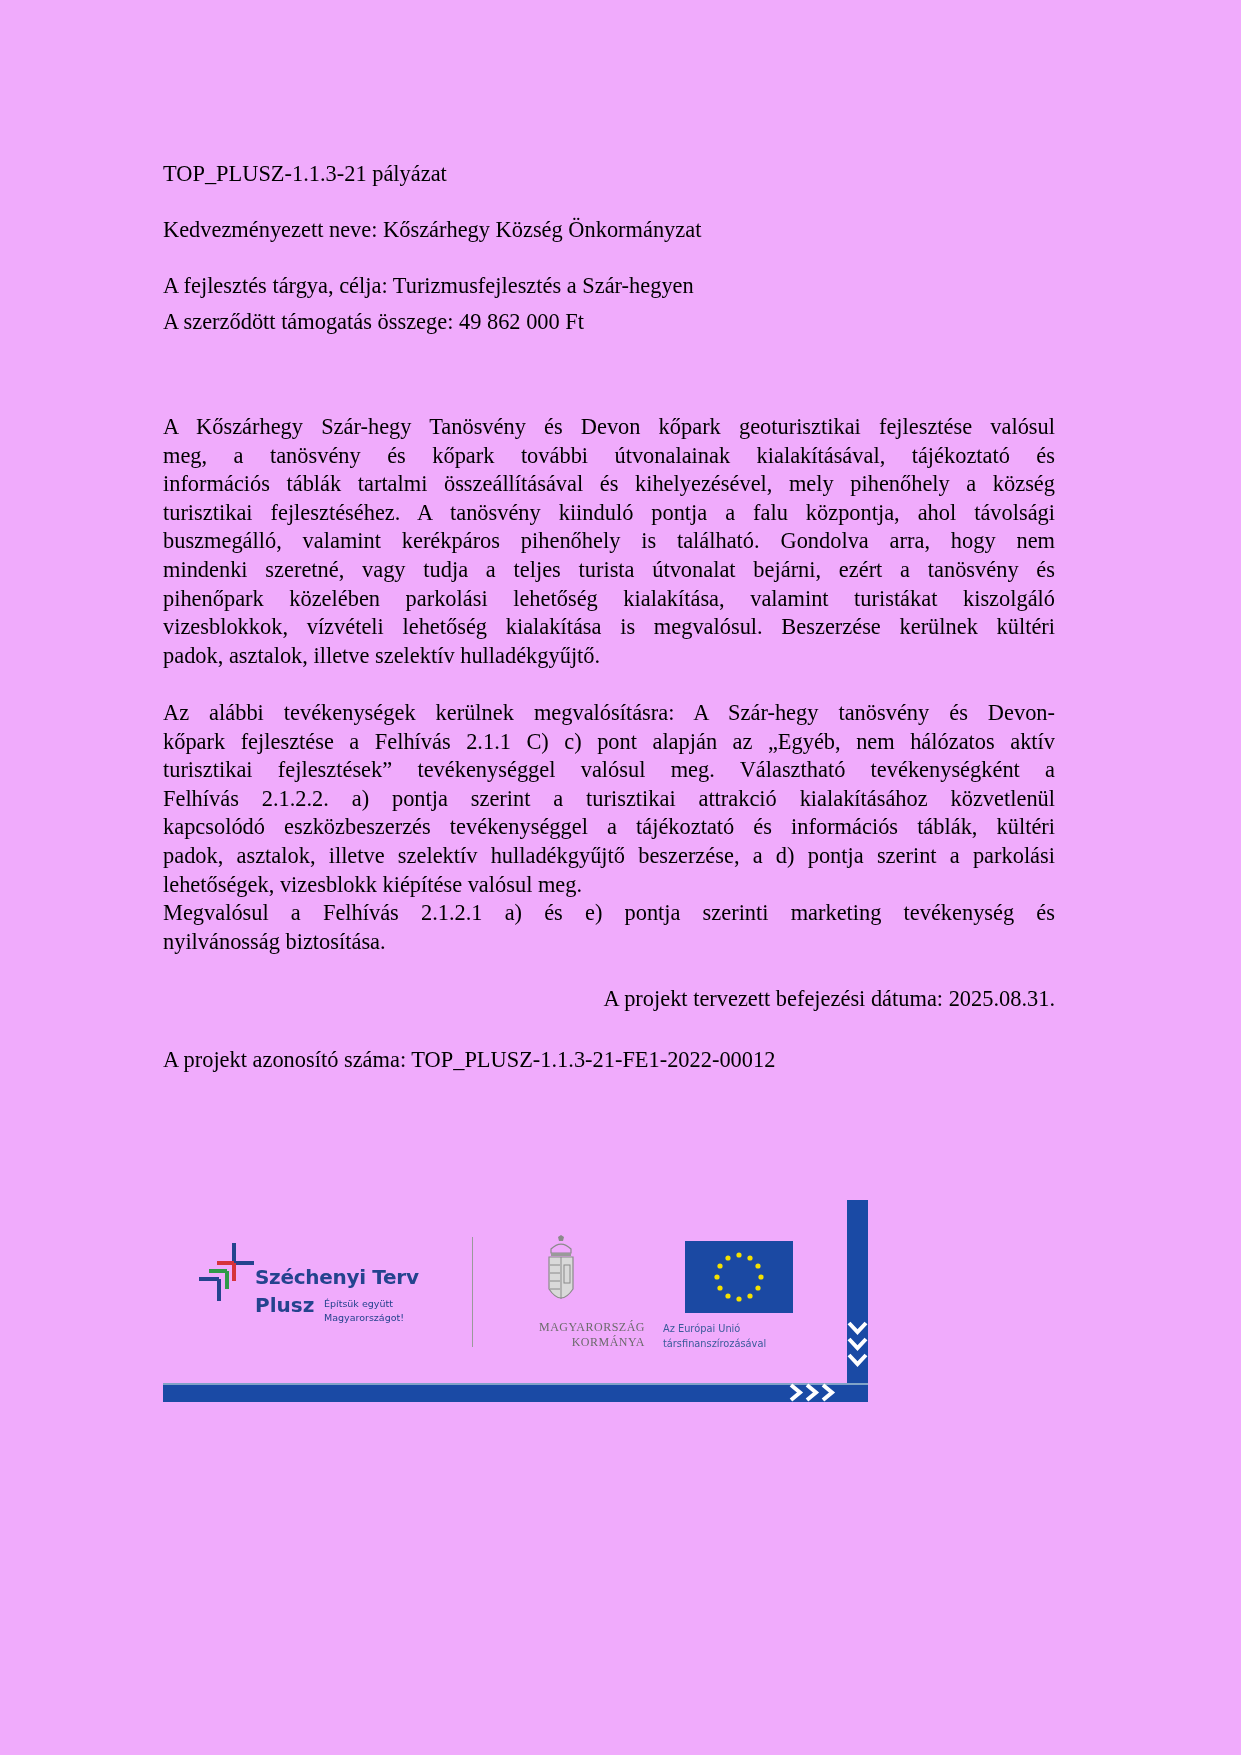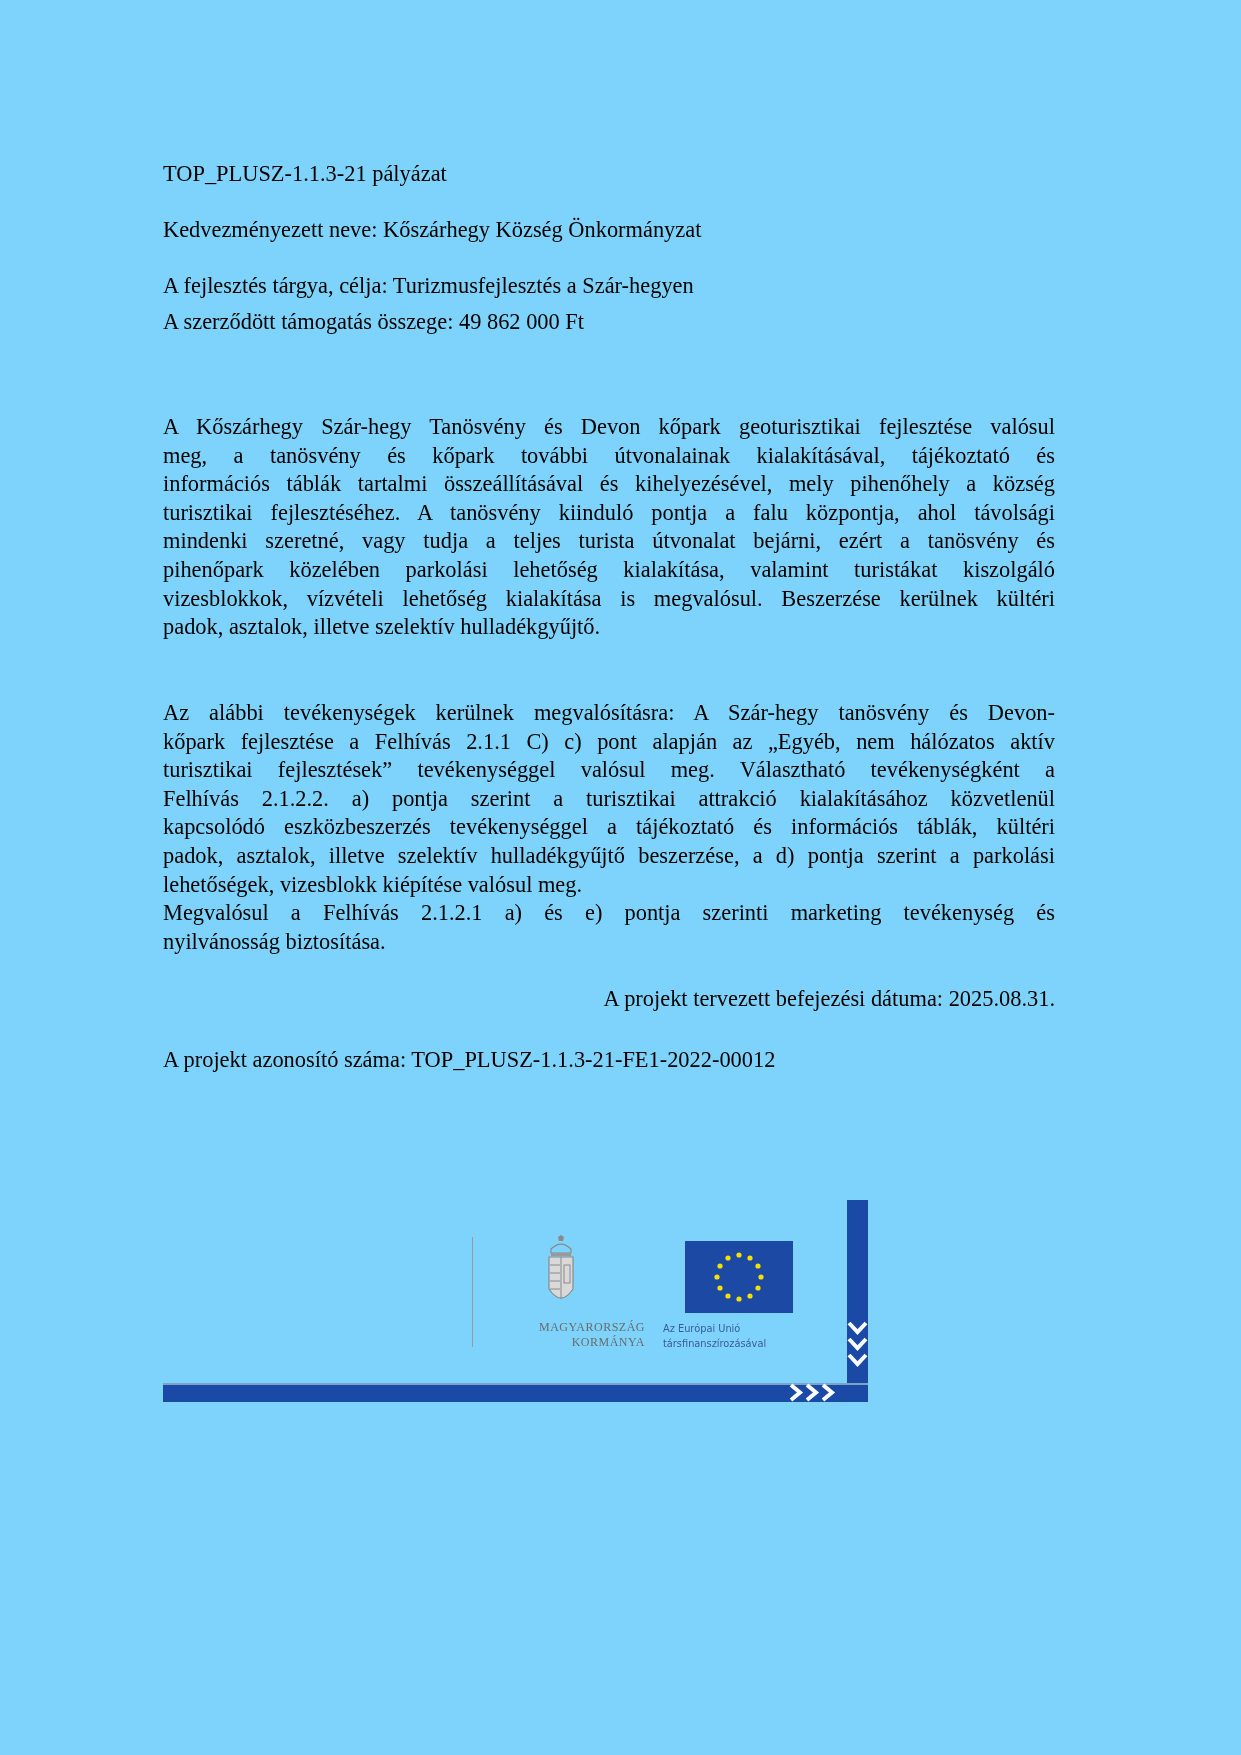--- a/index.html
+++ b/index.html
@@ -1,17 +1,17 @@
 <!DOCTYPE html>
 <html><head>
 <meta charset="utf-8">
 <style>
   html, body { margin: 0; padding: 0; background: #ffffff; }
   body { width: 1241px; height: 1755px; position: relative; overflow: hidden; }
-  .page { position: absolute; left: 0; top: 0; width: 1241px; height: 1755px; background: #7dd3fc; }
+  .page { position: absolute; left: 0; top: 0; width: 1241px; height: 1755px; background: #f0abfc; }
   .text {
     position: absolute; left: 163px; width: 892px;
     font-family: "Liberation Serif", "DejaVu Serif", serif;
     font-size: 22.4px; color: #000; line-height: 28.6px;
   }
   .line { display: block; white-space: nowrap; }
   .just { display: block; text-align: justify; text-align-last: justify; white-space: nowrap; }
 
   
   .banner { position: absolute; left: 163px; top: 1195px; width: 705px; height: 210px; }
@@ -38,20 +38,21 @@
   <div class="text" style="top:216px;">Kedvezményezett neve: Kőszárhegy Község Önkormányzat</div>
   <div class="text" style="top:272px;">A fejlesztés tárgya, célja: Turizmusfejlesztés a Szár-hegyen</div>
   <div class="text" style="top:308px;">A szerződött támogatás összege: 49 862 000 Ft</div>
 
 
   <div class="text" style="top:413px;">
     <span class="just">A Kőszárhegy Szár-hegy Tanösvény és Devon kőpark geoturisztikai fejlesztése valósul</span>
     <span class="just">meg, a tanösvény és kőpark további útvonalainak kialakításával, tájékoztató és</span>
     <span class="just">információs táblák tartalmi összeállításával és kihelyezésével, mely pihenőhely a község</span>
     <span class="just">turisztikai fejlesztéséhez. A tanösvény kiinduló pontja a falu központja, ahol távolsági</span>
+    <span class="just">buszmegálló, valamint kerékpáros pihenőhely is található. Gondolva arra, hogy nem</span>
     <span class="just">mindenki szeretné, vagy tudja a teljes turista útvonalat bejárni, ezért a tanösvény és</span>
     <span class="just">pihenőpark közelében parkolási lehetőség kialakítása, valamint turistákat kiszolgáló</span>
     <span class="just">vizesblokkok, vízvételi lehetőség kialakítása is megvalósul. Beszerzése kerülnek kültéri</span>
     <span class="line">padok, asztalok, illetve szelektív hulladékgyűjtő.</span>
   </div>
 
   <div class="text" style="top:699px;">
     <span class="just">Az alábbi tevékenységek kerülnek megvalósításra: A Szár-hegy tanösvény és Devon-</span>
     <span class="just">kőpark fejlesztése a Felhívás 2.1.1 C) c) pont alapján az „Egyéb, nem hálózatos aktív</span>
     <span class="just">turisztikai fejlesztések” tevékenységgel valósul meg. Választható tevékenységként a</span>
@@ -83,20 +84,38 @@
     <svg class="chev-h" style="left:625px;" viewBox="0 0 16 19">
         <polyline points="3,2 12,9.5 3,17" fill="none" stroke="#fff" stroke-width="4"></polyline>
       </svg>
     <svg class="chev-h" style="left:641px;" viewBox="0 0 16 19">
         <polyline points="3,2 12,9.5 3,17" fill="none" stroke="#fff" stroke-width="4"></polyline>
       </svg>
     <svg class="chev-h" style="left:657px;" viewBox="0 0 16 19">
         <polyline points="3,2 12,9.5 3,17" fill="none" stroke="#fff" stroke-width="4"></polyline>
       </svg>
 
+    <div class="sz-logo">
+      <svg style="position:absolute;left:0;top:0;" width="56" height="62" viewBox="0 0 56 62">
+        <line x1="35" y1="0" x2="35" y2="20" stroke="#24438e" stroke-width="4"></line>
+        <line x1="35" y1="20" x2="55" y2="20" stroke="#24438e" stroke-width="4"></line>
+        <line x1="18" y1="20" x2="35" y2="20" stroke="#d6323a" stroke-width="4"></line>
+        <line x1="35" y1="20" x2="35" y2="38" stroke="#d6323a" stroke-width="4"></line>
+        <line x1="10" y1="28" x2="28" y2="28" stroke="#2e9a48" stroke-width="4"></line>
+        <line x1="28" y1="28" x2="28" y2="46" stroke="#2e9a48" stroke-width="4"></line>
+        <line x1="0" y1="36" x2="20" y2="36" stroke="#24438e" stroke-width="4"></line>
+        <line x1="20" y1="36" x2="20" y2="58" stroke="#24438e" stroke-width="4"></line>
+      </svg>
+      <div class="sz-title">Széchenyi Terv</div>
+      <div class="sz-plusz">Plusz</div>
+      <div class="sz-tag">
+        <div>Építsük együtt</div>
+        <div>Magyarországot!</div>
+      </div>
+    </div>
 
     <div class="divider"></div>
 
     <svg class="crest" viewBox="0 0 32 78">
       <path d="M13 2 L16 0 L19 2 L18 6 L14 6 Z" fill="#8a8a8a"></path>
       <path d="M6 14 Q16 4 26 14 L26 18 L6 18 Z" fill="none" stroke="#8a8a8a" stroke-width="1.2"></path>
       <rect x="6" y="18" width="20" height="3" fill="#9a9a9a"></rect>
       <path d="M4 22 L28 22 L28 54 Q16 72 4 54 Z" fill="#d9d9d9" stroke="#8a8a8a" stroke-width="1.2"></path>
       <line x1="16" y1="22" x2="16" y2="64" stroke="#8a8a8a" stroke-width="1"></line>
       <line x1="5" y1="30" x2="15" y2="30" stroke="#8a8a8a"></line>

